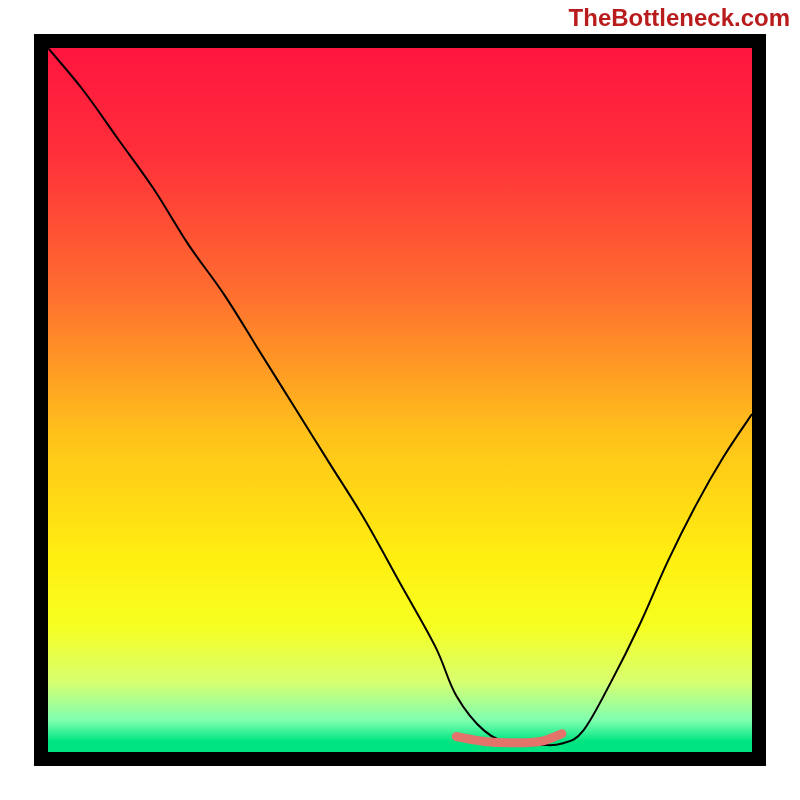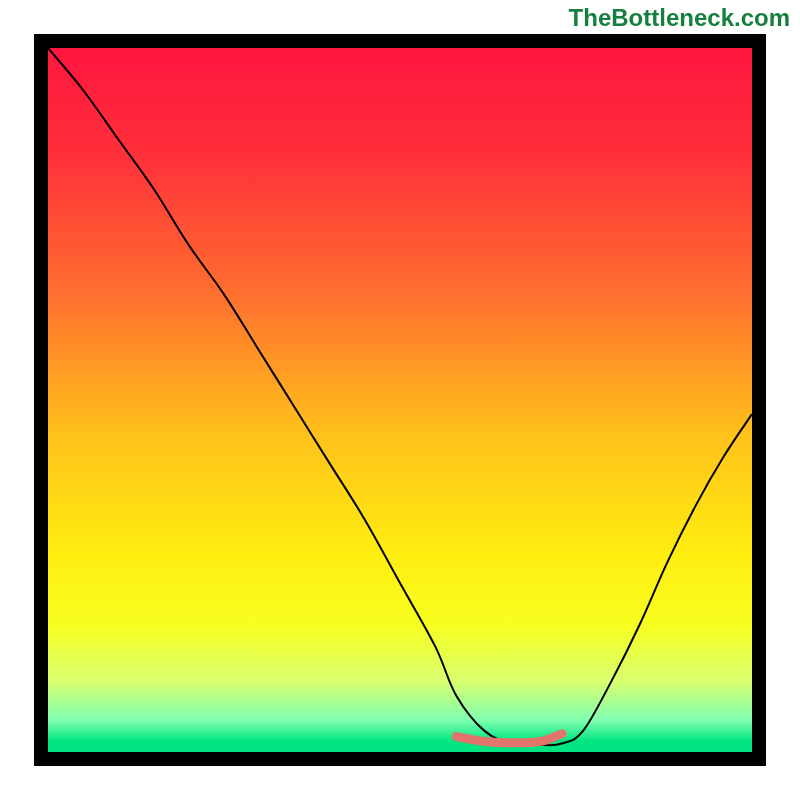--- a/index.html
+++ b/index.html
@@ -5,21 +5,21 @@
   * { margin: 0; padding: 0; box-sizing: border-box; }
   html, body { width: 800px; height: 800px; overflow: hidden; background: #fff; }
   .container { position: relative; width: 800px; height: 800px; }
   .watermark {
     position: absolute;
     top: 4px;
     right: 10px;
     font-family: Arial, Helvetica, sans-serif;
     font-size: 24px;
     font-weight: bold;
-    color: #15803d;
+    color: #b91c1c;
     z-index: 10;
   }
   .chart-frame {
     position: absolute;
     top: 34px;
     left: 34px;
     width: 732px;
     height: 732px;
     background: #000;
   }

